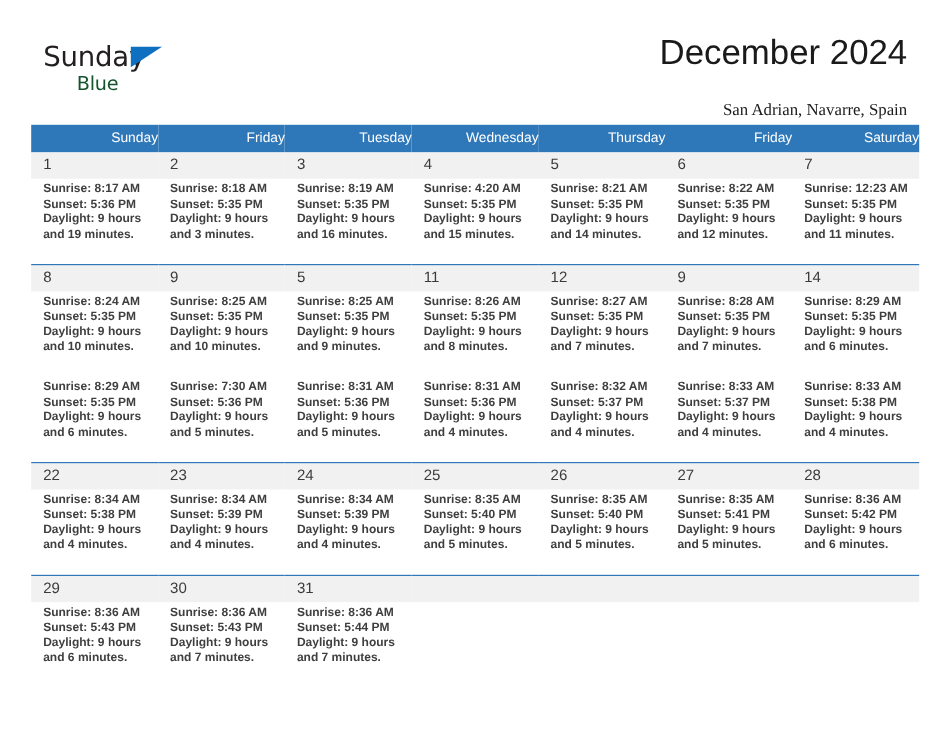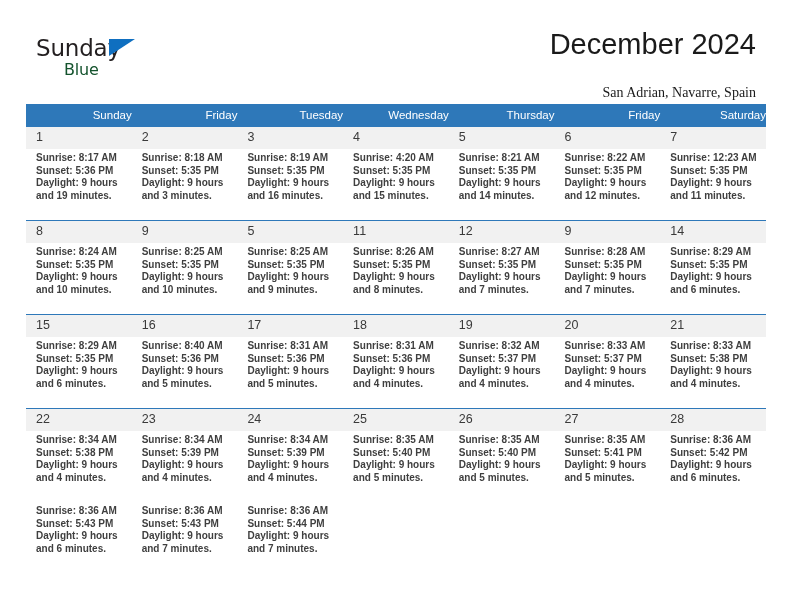--- a/index.html
+++ b/index.html
@@ -283,38 +283,29 @@
             <div class="ev-line">and 7 minutes.</div>
           </td>
           <td>
             <div class="ev-line">Sunrise: 8:29 AM</div>
             <div class="ev-line">Sunset: 5:35 PM</div>
             <div class="ev-line">Daylight: 9 hours</div>
             <div class="ev-line">and 6 minutes.</div>
           </td>
         </tr>
 
-        <tr class="datenum-row">
-          <td>15</td>
-          <td>16</td>
-          <td>17</td>
-          <td>18</td>
-          <td>19</td>
-          <td>20</td>
-          <td>21</td>
-        </tr>
         <tr class="detail-row">
           <td>
             <div class="ev-line">Sunrise: 8:29 AM</div>
             <div class="ev-line">Sunset: 5:35 PM</div>
             <div class="ev-line">Daylight: 9 hours</div>
             <div class="ev-line">and 6 minutes.</div>
           </td>
           <td>
-            <div class="ev-line">Sunrise: 8:40 AM</div>
+            <div class="ev-line">Sunrise: 7:30 AM</div>
             <div class="ev-line">Sunset: 5:36 PM</div>
             <div class="ev-line">Daylight: 9 hours</div>
             <div class="ev-line">and 5 minutes.</div>
           </td>
           <td>
             <div class="ev-line">Sunrise: 8:31 AM</div>
             <div class="ev-line">Sunset: 5:36 PM</div>
             <div class="ev-line">Daylight: 9 hours</div>
             <div class="ev-line">and 5 minutes.</div>
           </td>
@@ -391,20 +382,29 @@
             <div class="ev-line">and 5 minutes.</div>
           </td>
           <td>
             <div class="ev-line">Sunrise: 8:36 AM</div>
             <div class="ev-line">Sunset: 5:42 PM</div>
             <div class="ev-line">Daylight: 9 hours</div>
             <div class="ev-line">and 6 minutes.</div>
           </td>
         </tr>
 
+        <tr class="datenum-row">
+          <td>29</td>
+          <td>30</td>
+          <td>31</td>
+          <td></td>
+          <td></td>
+          <td></td>
+          <td></td>
+        </tr>
         <tr class="detail-row">
           <td>
             <div class="ev-line">Sunrise: 8:36 AM</div>
             <div class="ev-line">Sunset: 5:43 PM</div>
             <div class="ev-line">Daylight: 9 hours</div>
             <div class="ev-line">and 6 minutes.</div>
           </td>
           <td>
             <div class="ev-line">Sunrise: 8:36 AM</div>
             <div class="ev-line">Sunset: 5:43 PM</div>

